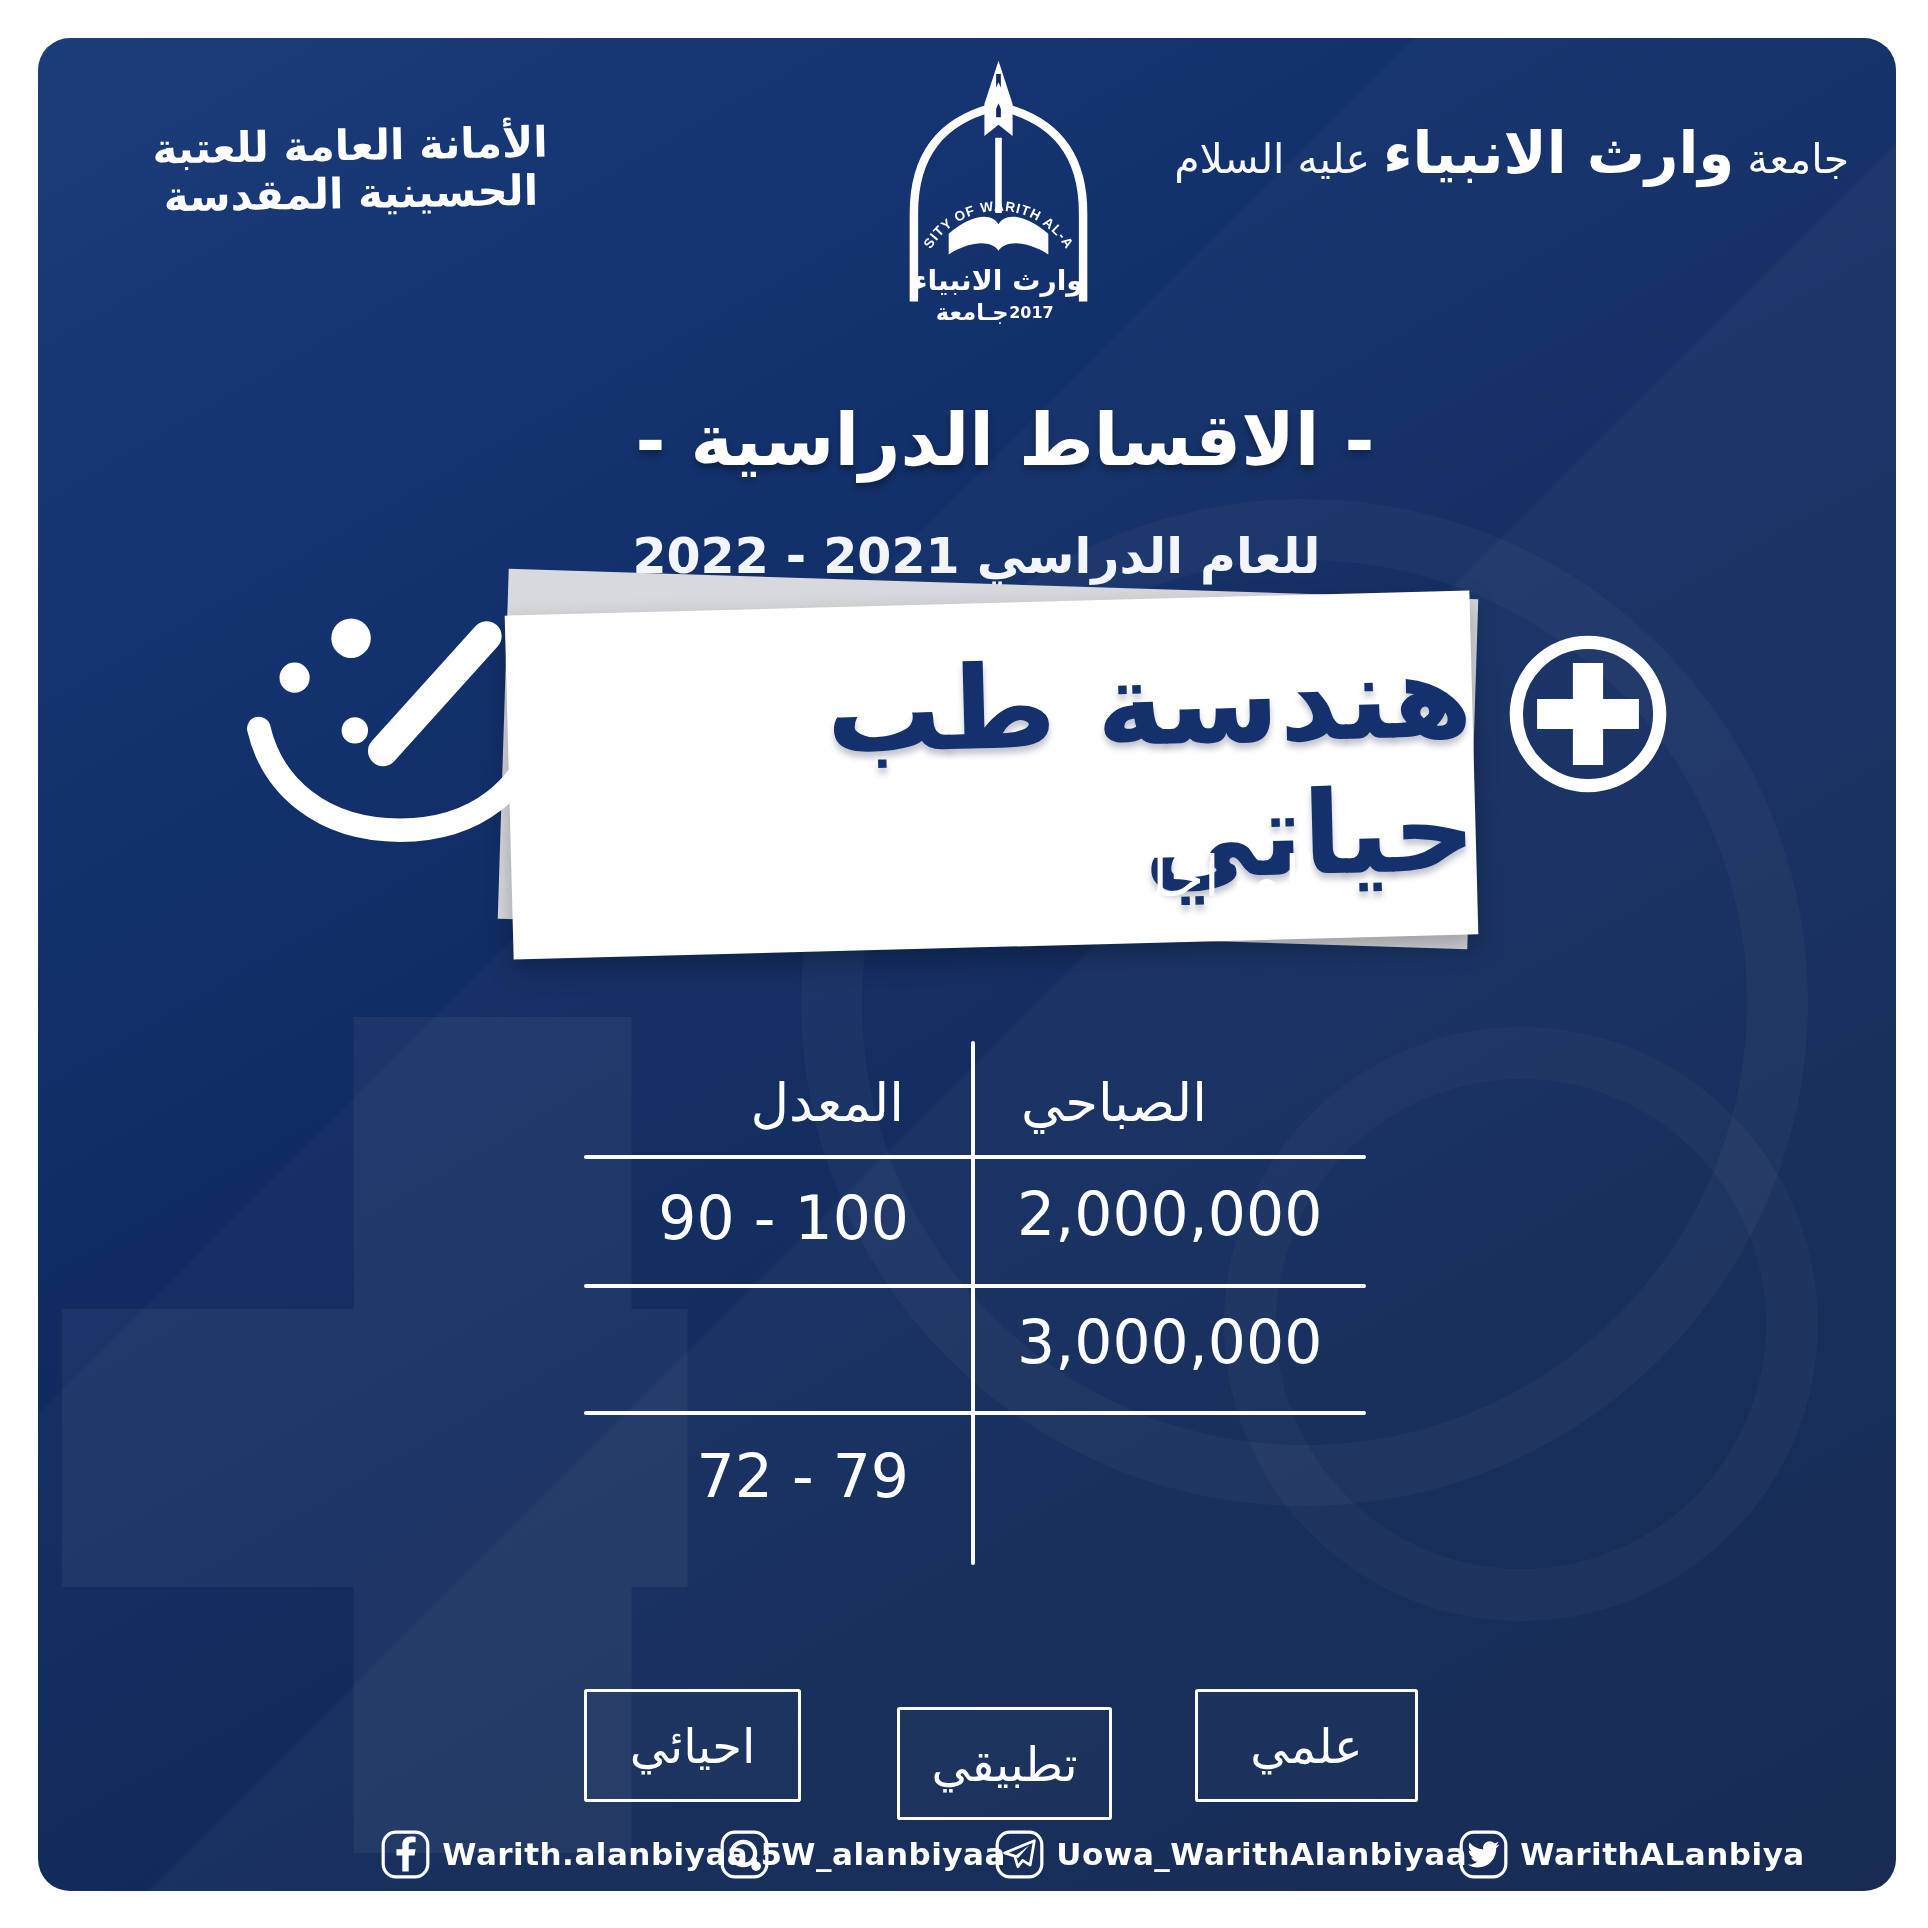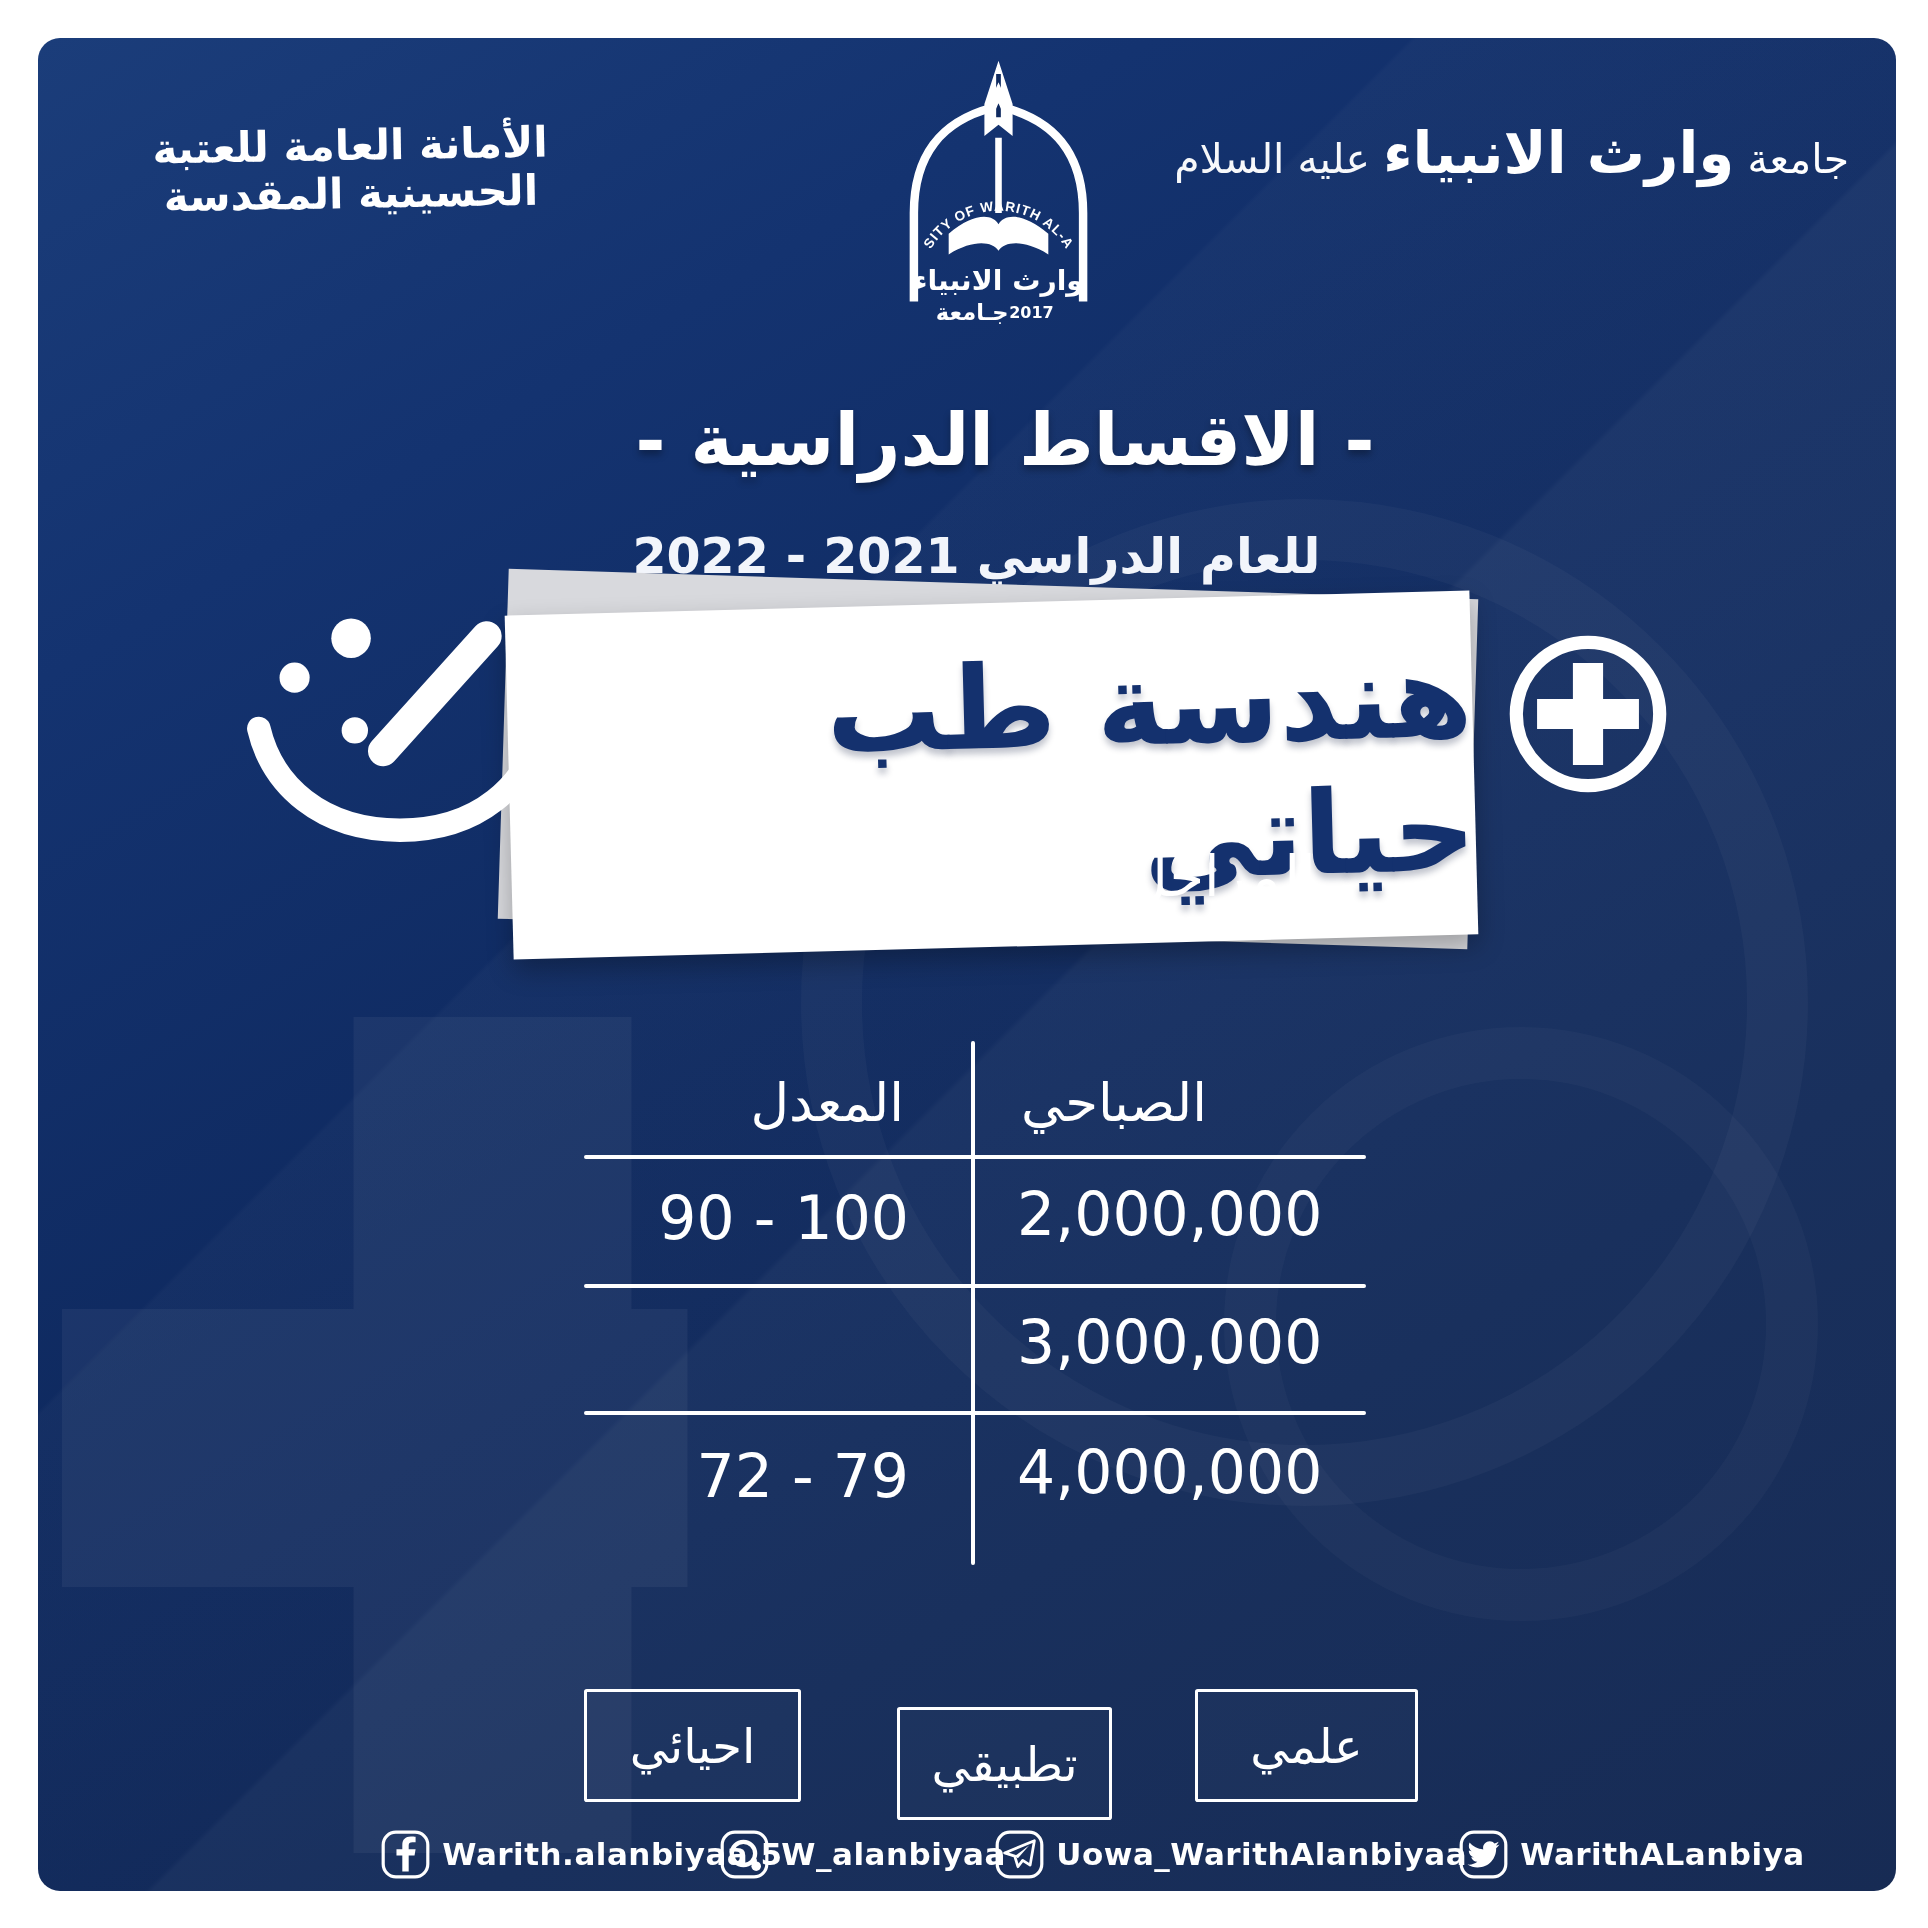--- a/index.html
+++ b/index.html
@@ -1,21 +1,21 @@
 <!DOCTYPE html>
 <html lang="ar" style="font-size:15px"><head>
 <meta charset="utf-8">
 <style>
   html,body{margin:0;padding:0;background:#ffffff;}
   body{width:1928px;height:1928px;position:relative;overflow:hidden;
        font-family:"DejaVu Sans",sans-serif;}
   .abs{position:absolute;}
   
   .card{position:absolute;left:38px;top:38px;width:1858px;height:1853px;
-        border-radius:22px;overflow:hidden;
+        border-radius:32px;overflow:hidden;
         background:linear-gradient(150deg,#1b3d7a 0%,#143370 22%,#0f2a60 48%,#0c2454 72%,#0a1f4a 100%);}
   .sheen{position:absolute;inset:0;
         background:linear-gradient(135deg,rgba(255,255,255,0) 37%,rgba(255,255,255,0.025) 37.15%,
                    rgba(255,255,255,0.025) 52.8%,rgba(255,255,255,0.055) 53%,rgba(255,255,255,0.055) 100%);}
   .wm-plus{position:absolute;left:23.5px;top:979px;width:626px;height:836px;
         background:rgba(255,255,255,0.05);
         clip-path:polygon(292px 0,570px 0,570px 292px,626px 292px,626px 570px,570px 570px,
                   570px 836px,292px 836px,292px 570px,0 570px,0 292px,292px 292px);}
   .wm-ring1{position:absolute;left:763px;top:461px;width:885px;height:885px;border-radius:50%;
         border:61px solid rgba(255,255,255,0.03);}
@@ -132,21 +132,20 @@
 
   <div class="abs th ta-r" style="left:546px;top:1034px;width:320px;">المعدل</div>
   <div class="abs th" style="left:983px;top:1034px;">الصباحي</div>
 
   <div class="abs td ta-r" dir="ltr" style="left:546px;top:1145px;width:325px;">90 - 100</div>
   <div class="abs td" dir="ltr" style="left:979px;top:1141px;">2,000,000</div>
 
   <div class="abs td" dir="ltr" style="left:979px;top:1269px;">3,000,000</div>
 
   <div class="abs td ta-r" dir="ltr" style="left:546px;top:1403px;width:325px;">72 - 79</div>
-  <div class="abs td" dir="ltr" style="left:979px;top:1399px;">4,000,000</div>
 
   <div class="track-btn" style="left:516px;top:1651px;width:211px;">احيائي</div>
   <div class="track-btn" style="left:829px;top:1669px;width:209px;">تطبيقي</div>
   <div class="track-btn" style="left:1127px;top:1651px;width:217px;">علمي</div>
 
   <div class="social" style="left:342px;">
     <svg width="51" height="51" viewBox="0 0 48 48">
       <rect x="3" y="3" width="42" height="42" rx="12" fill="none" stroke="#fff" stroke-width="3"></rect>
       <path d="M27 40 V25 H32.5 L33.5 19 H27 V15.5 C27 13.5 28 12.5 30.5 12.5 H33.5 V7.3 C32.5 7.1 30.5 7 29 7 C24 7 21 9.8 21 14.8 V19 H15.5 V25 H21 V40 Z" fill="#fff"></path>
     </svg>

